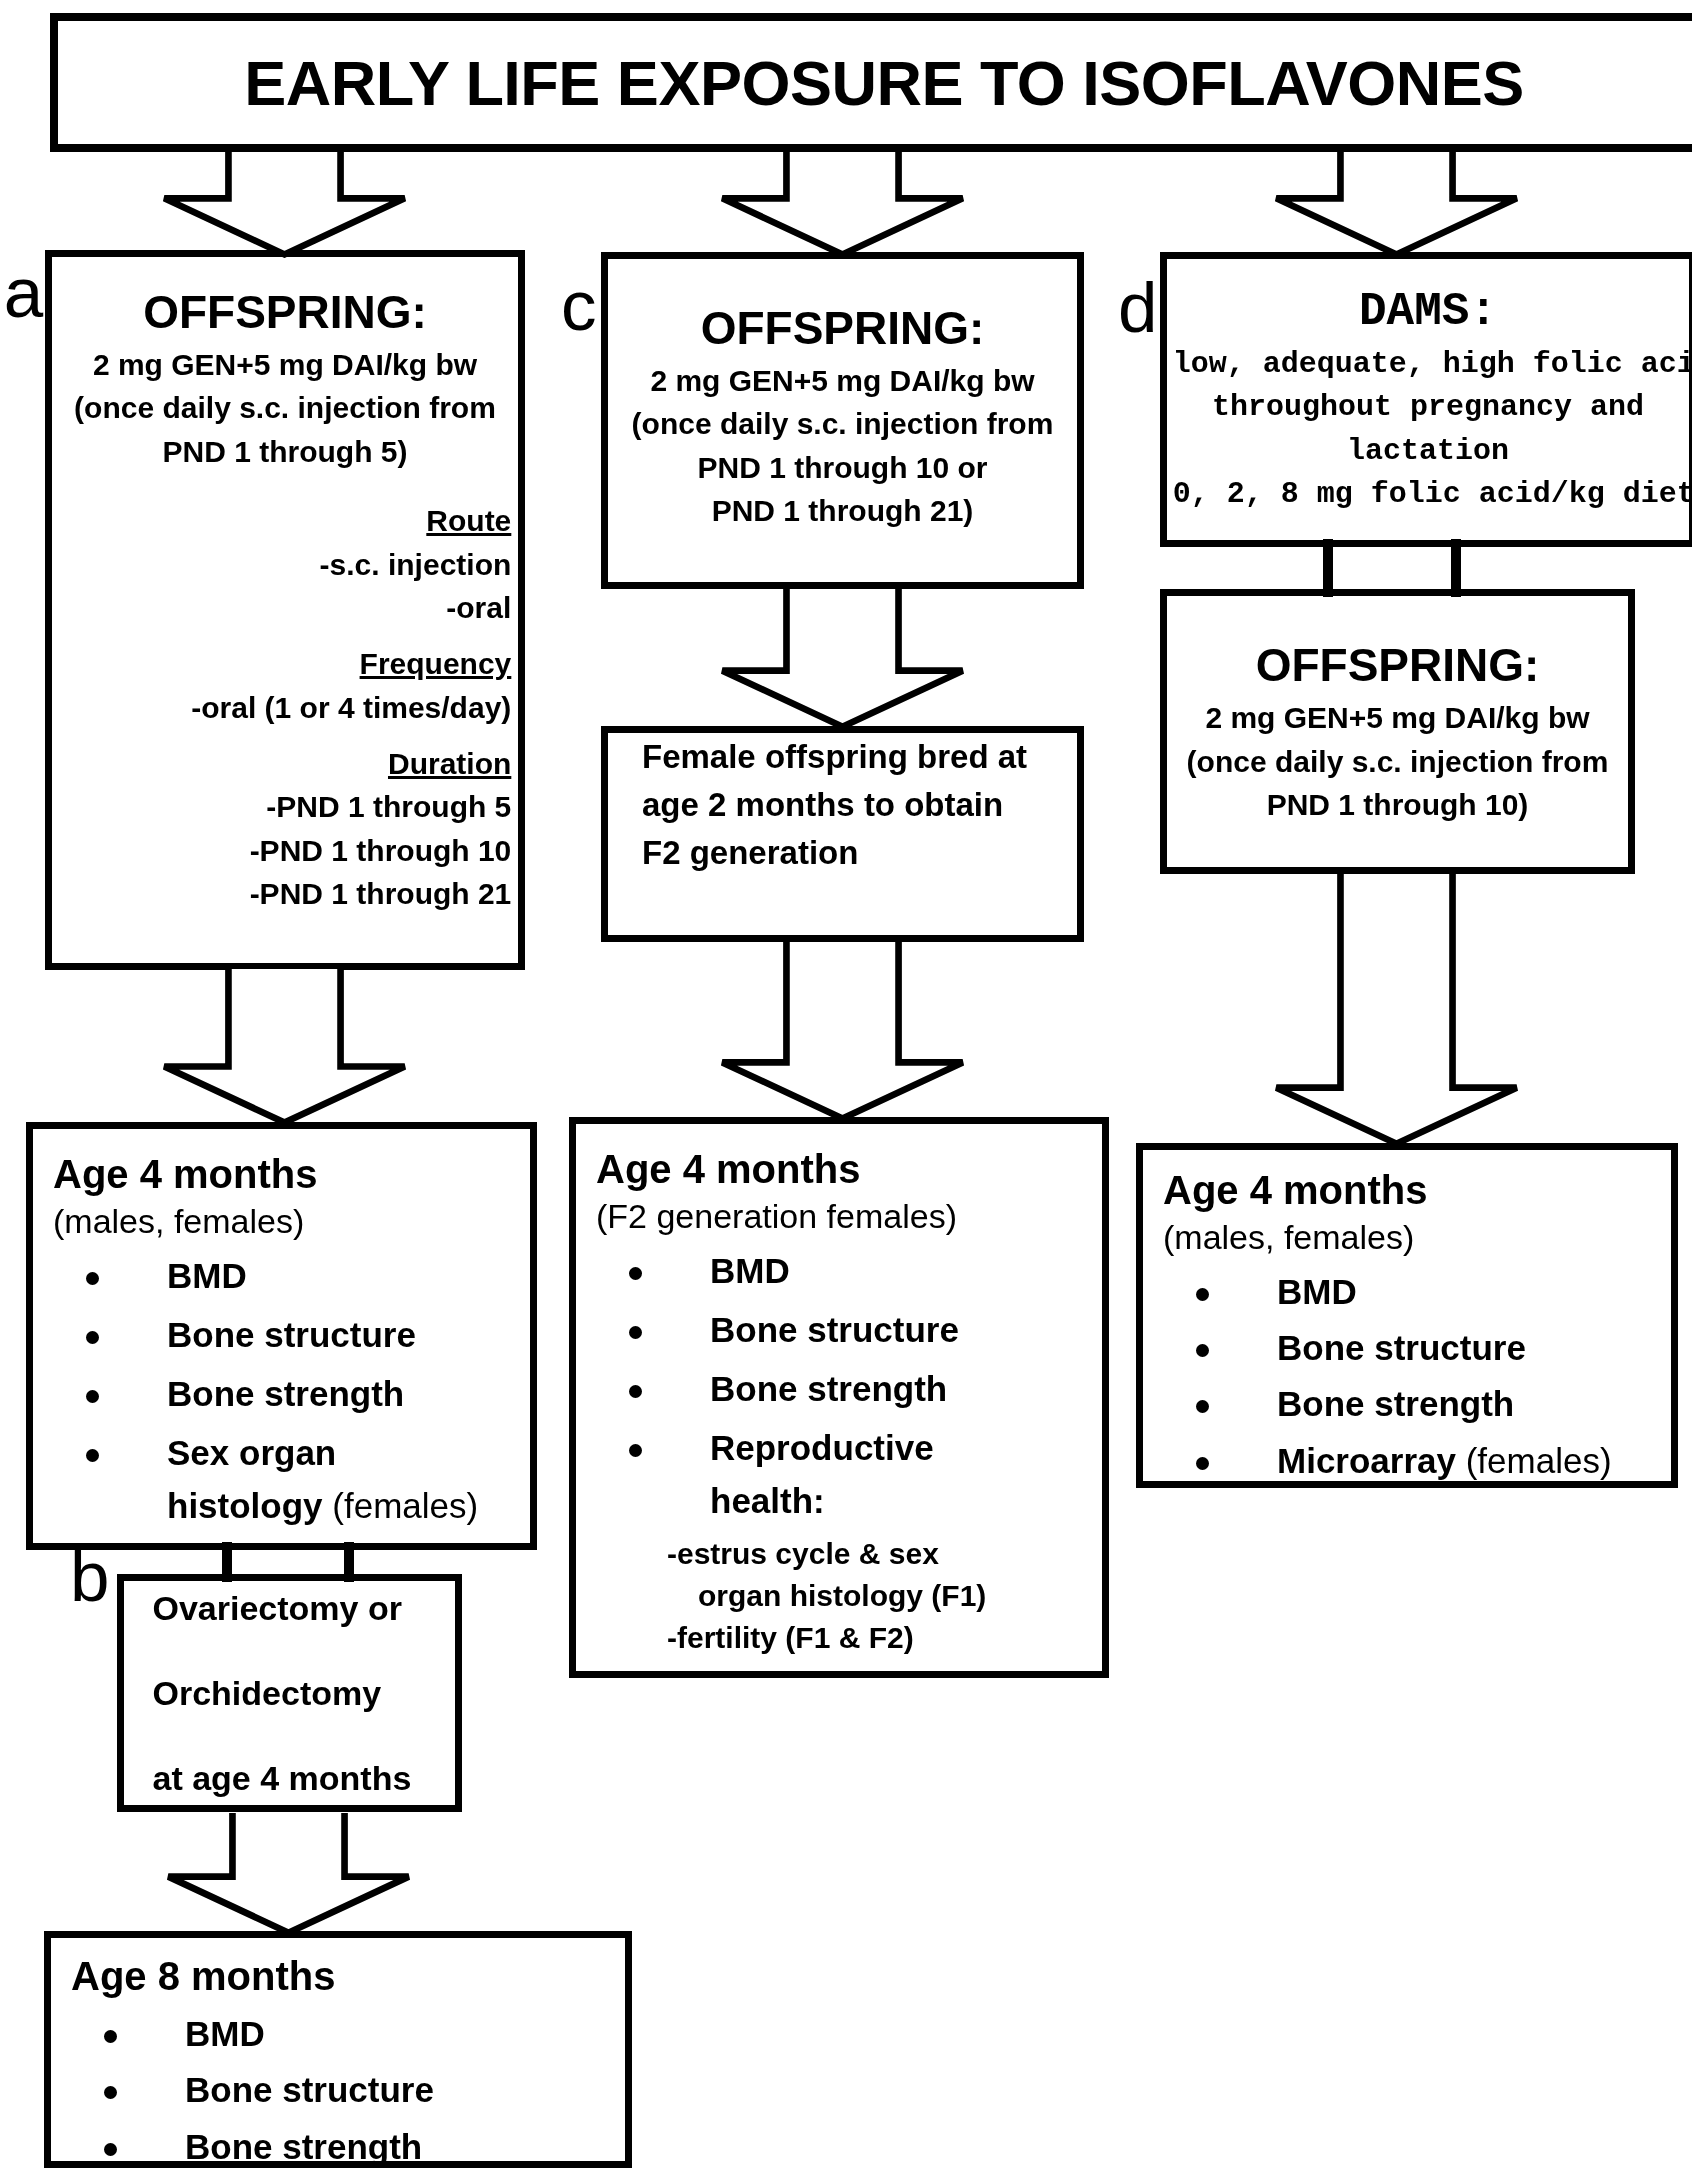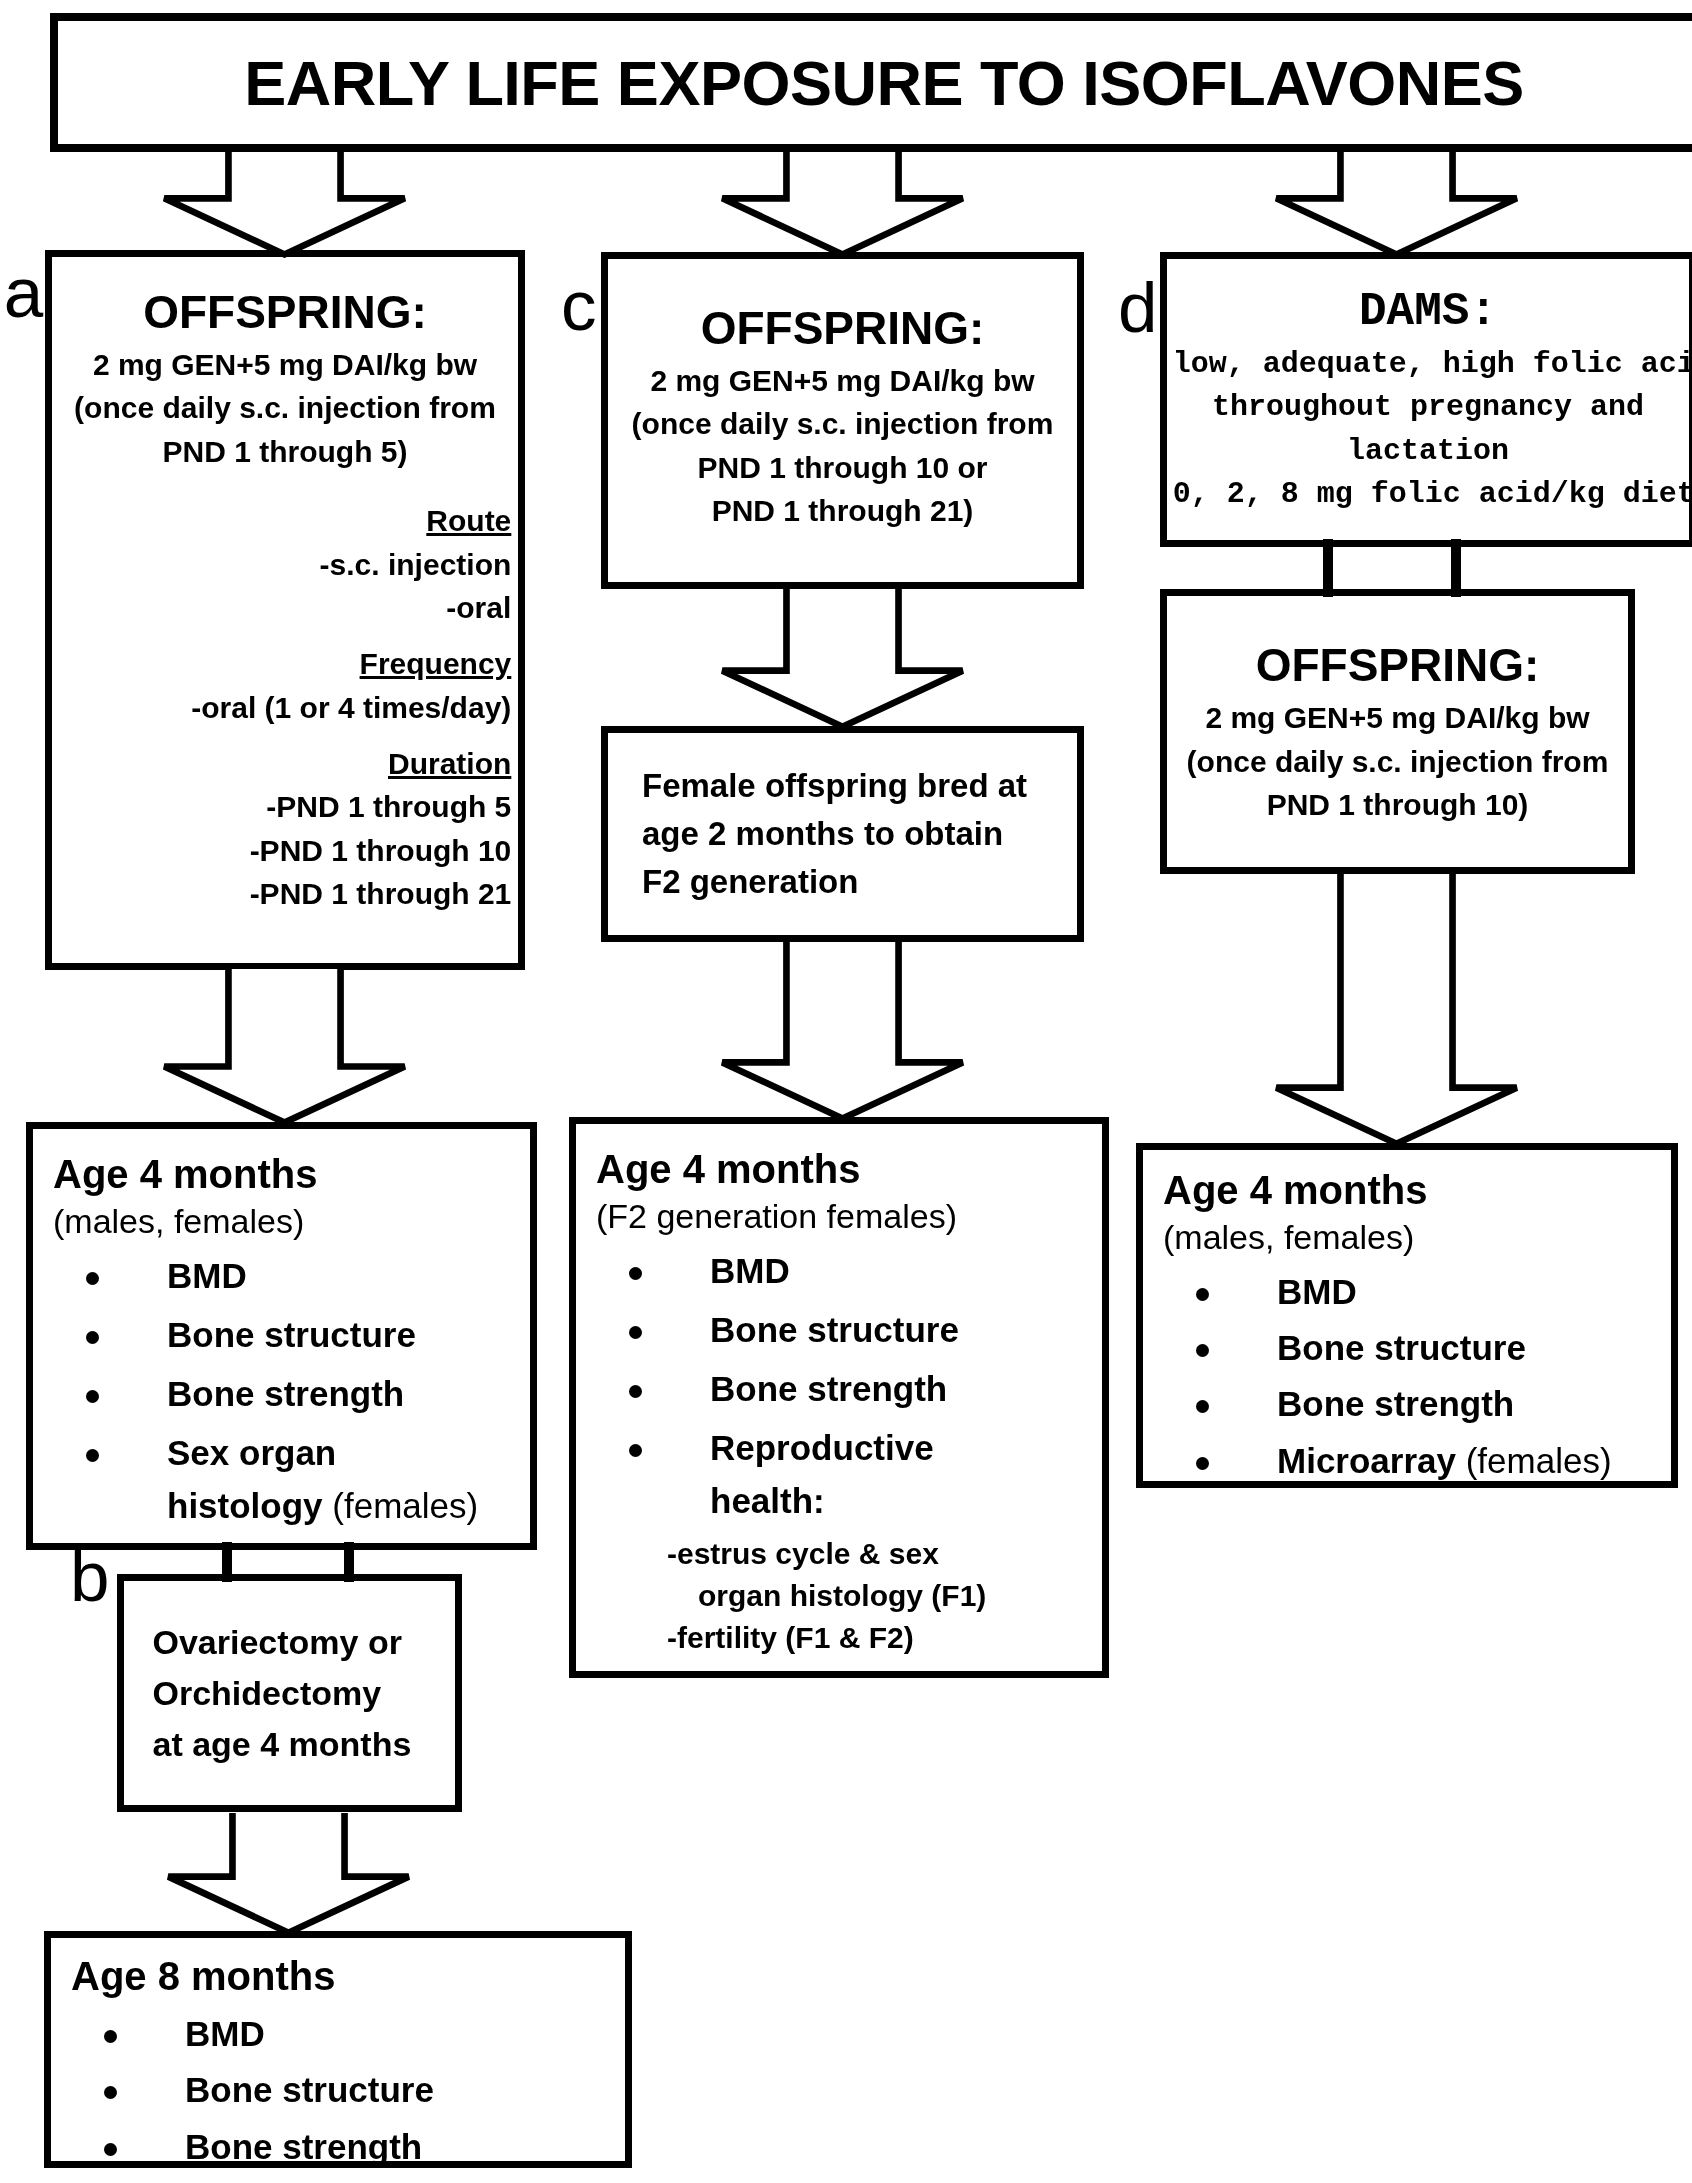--- a/index.html
+++ b/index.html
@@ -37,37 +37,37 @@
   #title-box .t{font-size:63px;font-weight:bold;letter-spacing:-0.5px;white-space:nowrap;}
 
   #box-a{left:45px;top:250px;width:480px;height:720px;padding:26px 6.7px 0;}
   #box-a .sections{text-align:right;padding-left:25px;margin-top:26px;}
 
   #box-c{left:601px;top:252px;width:483px;height:337px;padding:40px 6.7px 0;}
   #box-d{left:1160px;top:252px;width:536px;height:295px;padding:24px 5.7px 0;font-family:Liberation Mono, monospace;}
 
   #box-female{
     left:601px;top:726px;width:483px;height:216px;
-    display:flex;flex-direction:column;justify-content:center;padding-left:34px;
+    display:flex;flex-direction:column;padding-left:34px;
   }
   #box-female .line{font-size:33px;}
 
   #box-offd{
     left:1160px;top:589px;width:475px;height:285px;
     display:flex;flex-direction:column;justify-content:center;padding:0 5.7px;
   }
 
   #box-age4a{left:26px;top:1122px;width:511px;height:428px;padding:20px 7.6px 0 20px;}
   #box-age4c{left:569px;top:1117px;width:540px;height:561px;padding:20px 7.6px 0 20px;}
   #box-age4d{left:1136px;top:1143px;width:542px;height:345px;padding:15px 7.6px 0 20px;}
   #box-age4d .blt li{margin-top:3.8px;}
 
   #box-b{
     left:117px;top:1574px;width:345px;height:238px;
-    display:flex;flex-direction:column;justify-content:center;padding-left:28.5px;
+    display:flex;flex-direction:column;justify-content:center;padding-left:28.5px;gap:34px;
   }
   #box-b .line{font-size:34px;line-height:1.5;}
 
   #box-age8{left:44px;top:1931px;width:588px;height:237px;padding:13.3px 7.6px 0 20px;}
   #box-age8 .blt li{margin-top:3.8px;}
 
   .plabel{position:absolute;font-size:71px;font-weight:normal;line-height:1;}
   #plabel-a{left:3.8px;top:257px;}
   #plabel-c{left:561px;top:270px;}
   #plabel-d{left:1118px;top:272px;}

